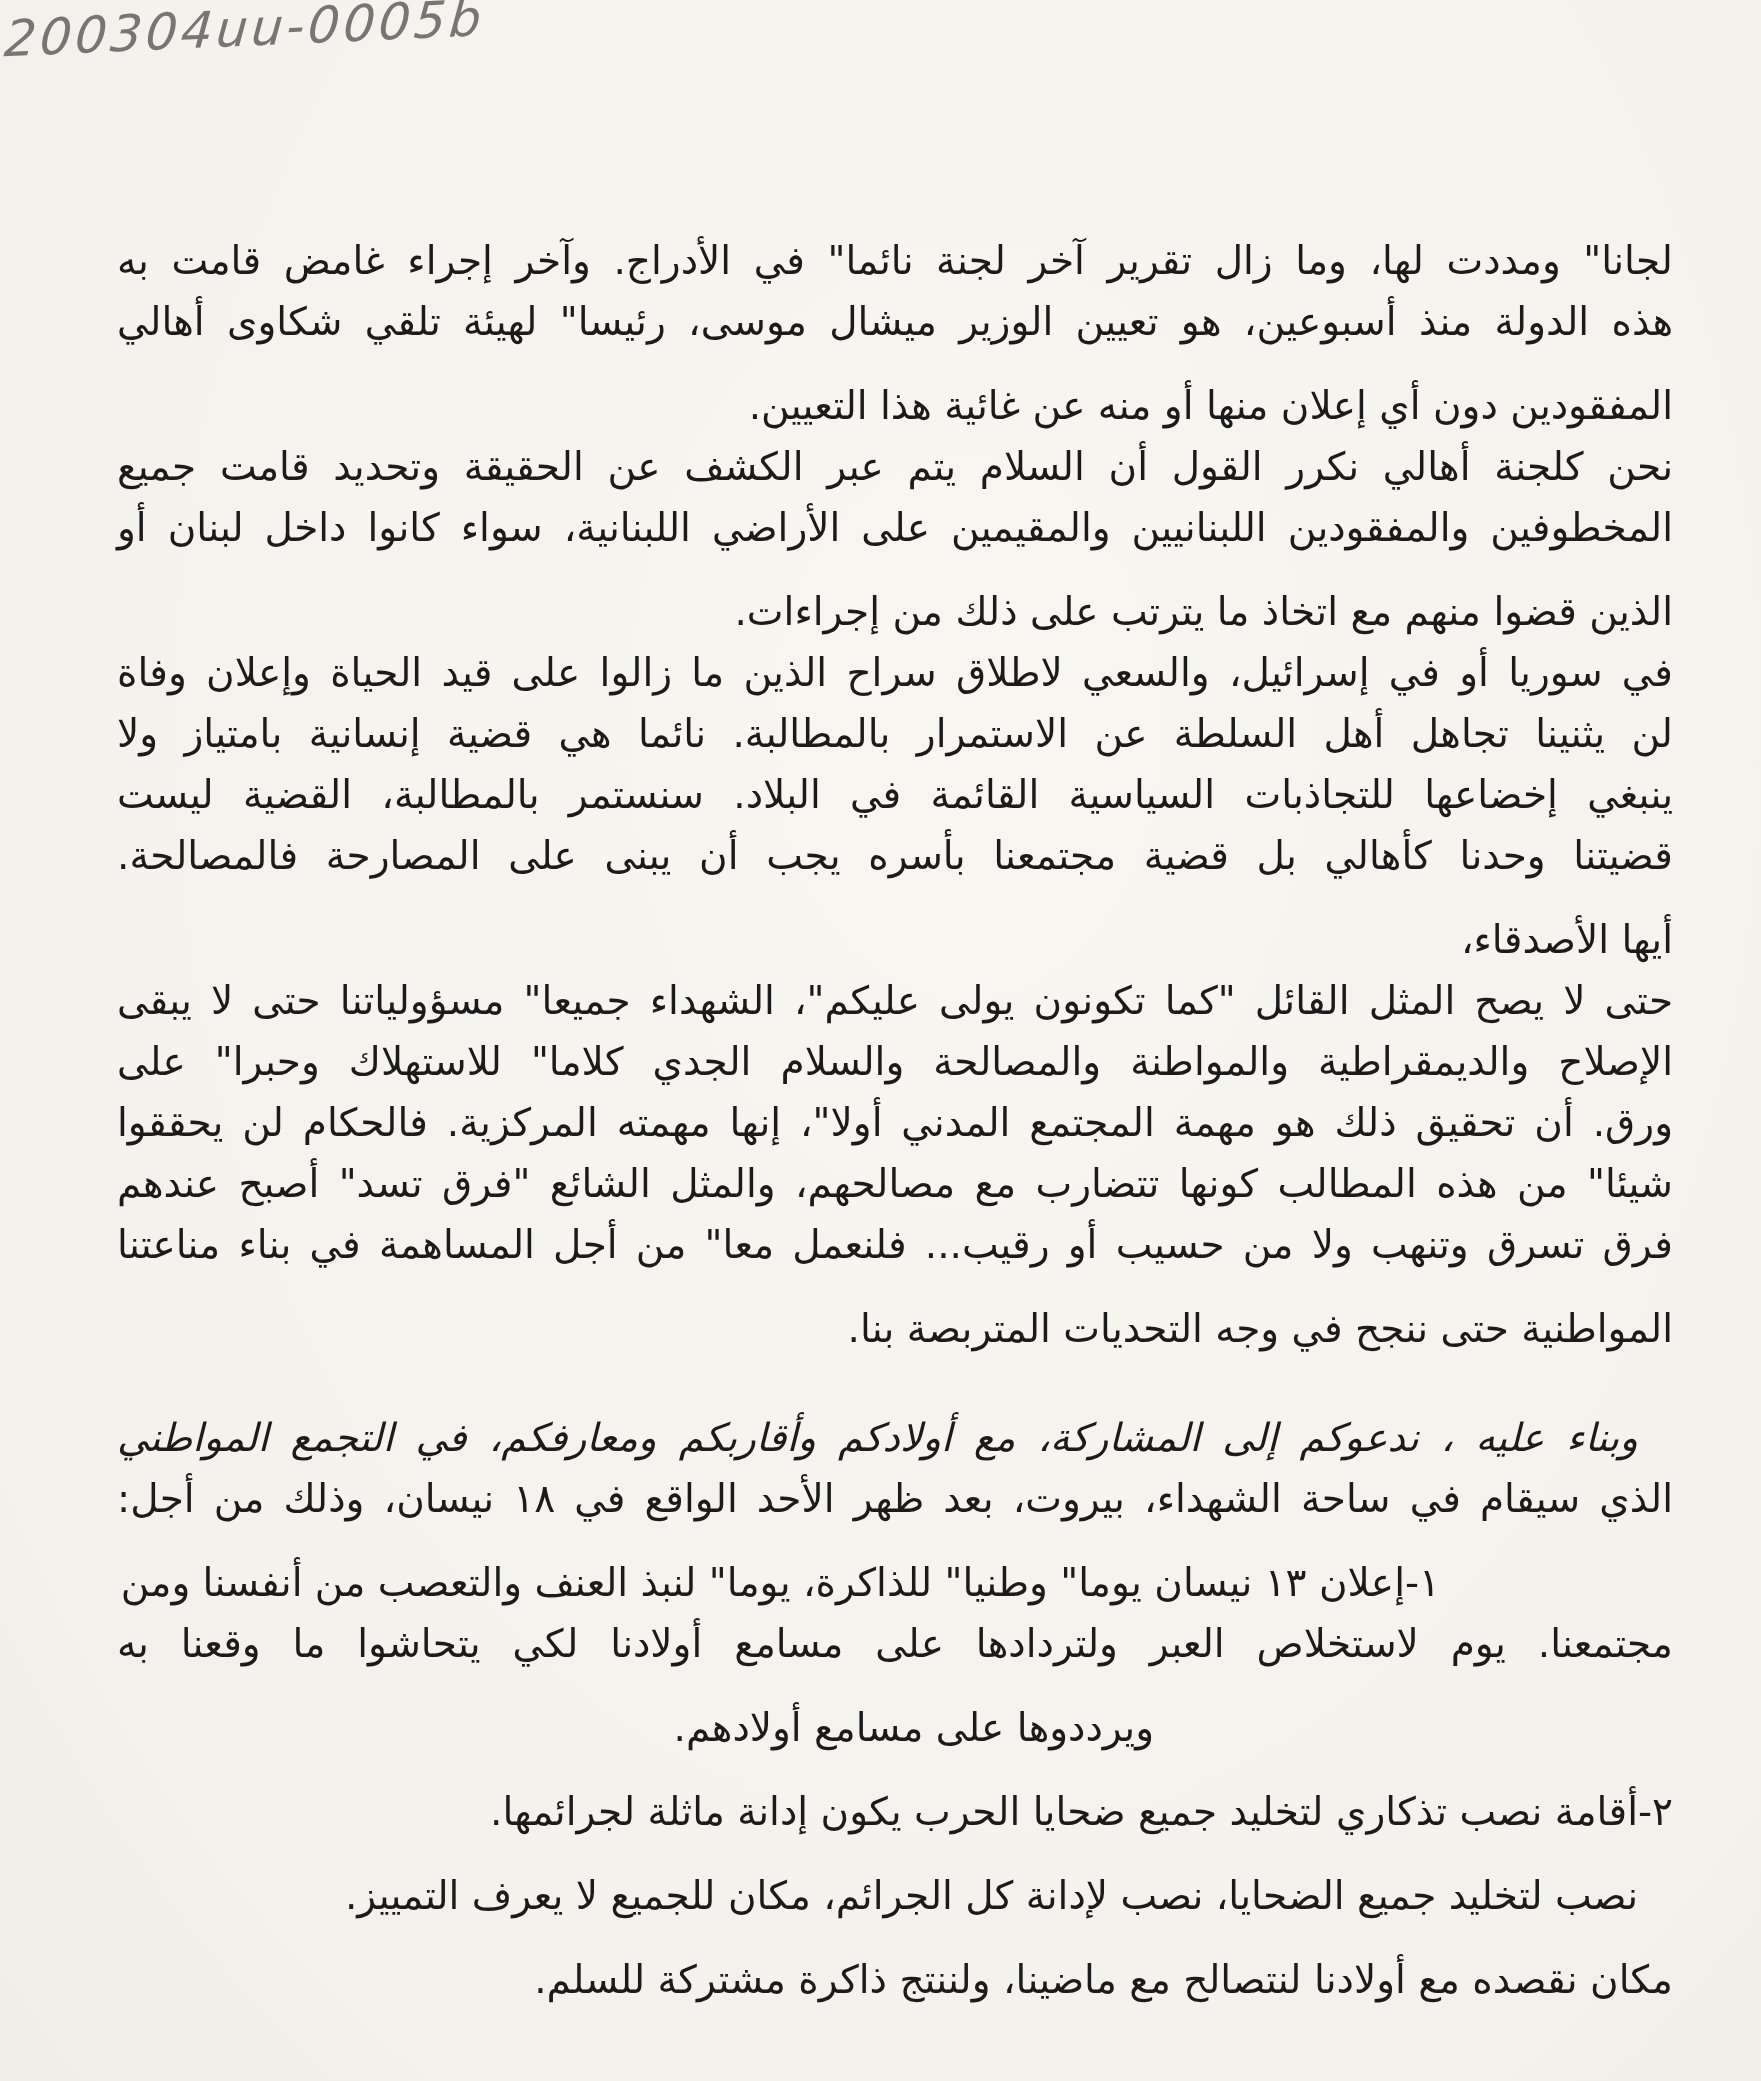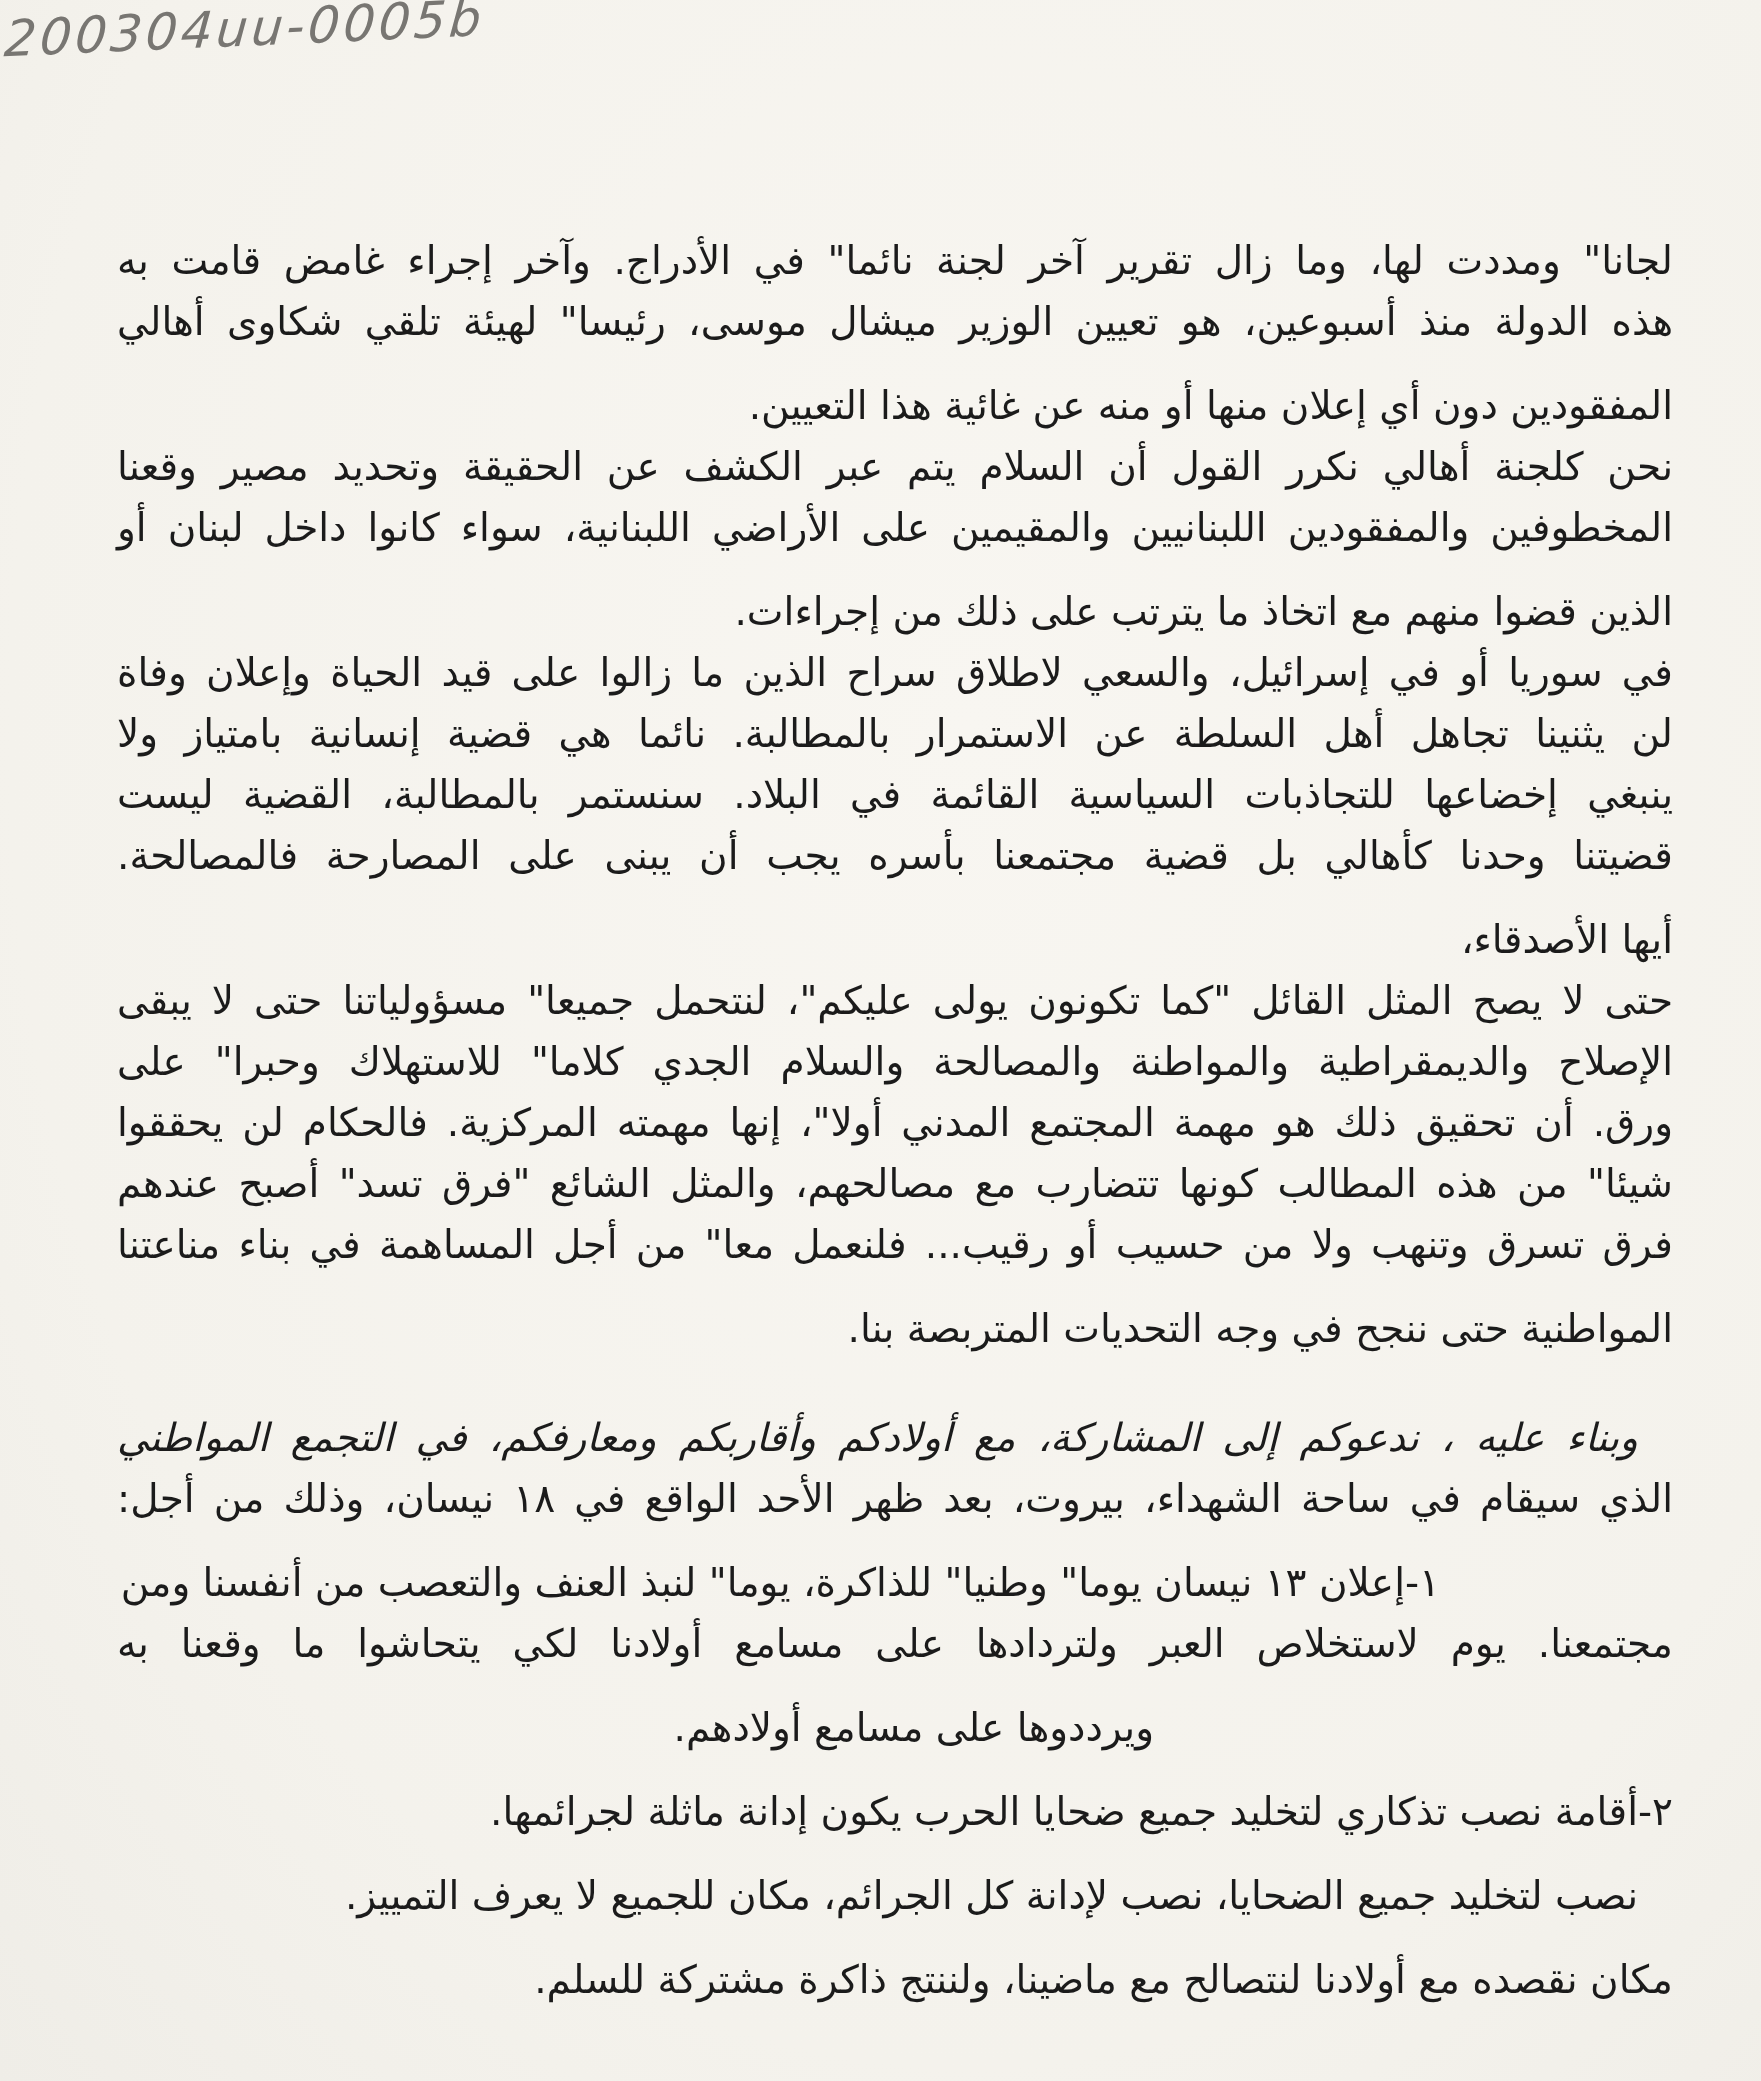--- a/index.html
+++ b/index.html
@@ -65,29 +65,29 @@
 <body>
 
 <div id="paper">
 
   <div class="annotation">200304uu-0005b</div>
 
   <div class="text">
     <div class="line j">لجانا" ومددت لها، وما زال تقرير آخر لجنة نائما" في الأدراج. وآخر إجراء غامض قامت به</div>
     <div class="line j">هذه الدولة منذ أسبوعين، هو تعيين الوزير ميشال موسى، رئيسا" لهيئة تلقي شكاوى أهالي</div>
     <div class="line r">المفقودين دون أي إعلان منها أو منه عن غائية هذا التعيين.</div>
-    <div class="line j">نحن كلجنة أهالي نكرر القول أن السلام يتم عبر الكشف عن الحقيقة وتحديد مصير وقعنا</div>
+    <div class="line j">نحن كلجنة أهالي نكرر القول أن السلام يتم عبر الكشف عن الحقيقة وتحديد قامت جميع</div>
     <div class="line j">المخطوفين والمفقودين اللبنانيين والمقيمين على الأراضي اللبنانية، سواء كانوا داخل لبنان أو</div>
     <div class="line r">الذين قضوا منهم مع اتخاذ ما يترتب على ذلك من إجراءات.</div>
     <div class="line j">في سوريا أو في إسرائيل، والسعي لاطلاق سراح الذين ما زالوا على قيد الحياة وإعلان وفاة</div>
     <div class="line j">لن يثنينا تجاهل أهل السلطة عن الاستمرار بالمطالبة. نائما هي قضية إنسانية بامتياز ولا</div>
     <div class="line j">ينبغي إخضاعها للتجاذبات السياسية القائمة في البلاد. سنستمر بالمطالبة، القضية ليست</div>
     <div class="line j">قضيتنا وحدنا كأهالي بل قضية مجتمعنا بأسره يجب أن يبنى على المصارحة فالمصالحة.</div>
     <div class="line r">أيها الأصدقاء،</div>
-    <div class="line j">حتى لا يصح المثل القائل "كما تكونون يولى عليكم"، لنتحمل جميعا" مسؤولياتنا حتى لا يبقى</div>
+    <div class="line j">حتى لا يصح المثل القائل "كما تكونون يولى عليكم"، الشهداء جميعا" مسؤولياتنا حتى لا يبقى</div>
     <div class="line j">الإصلاح والديمقراطية والمواطنة والمصالحة والسلام الجدي كلاما" للاستهلاك وحبرا" على</div>
     <div class="line j">ورق. أن تحقيق ذلك هو مهمة المجتمع المدني أولا"، إنها مهمته المركزية. فالحكام لن يحققوا</div>
     <div class="line j">شيئا" من هذه المطالب كونها تتضارب مع مصالحهم، والمثل الشائع "فرق تسد" أصبح عندهم</div>
     <div class="line j">فرق تسرق وتنهب ولا من حسيب أو رقيب... فلنعمل معا" من أجل المساهمة في بناء مناعتنا</div>
     <div class="line r">المواطنية حتى ننجح في وجه التحديات المتربصة بنا.</div>
     <div class="line j ind40 gap55">وبناء عليه ، ندعوكم إلى المشاركة، مع أولادكم وأقاربكم ومعارفكم، في التجمع المواطني</div>
     <div class="line j">الذي سيقام في ساحة الشهداء، بيروت، بعد ظهر الأحد الواقع في ١٨ نيسان، وذلك من أجل:</div>
     <div class="line r ind270">١-إعلان ١٣ نيسان يوما" وطنيا" للذاكرة، يوما" لنبذ العنف والتعصب من أنفسنا ومن</div>
     <div class="line j">مجتمعنا. يوم لاستخلاص العبر ولتردادها على مسامع أولادنا لكي يتحاشوا ما وقعنا به</div>
     <div class="line r off600">ويرددوها على مسامع أولادهم.</div>

